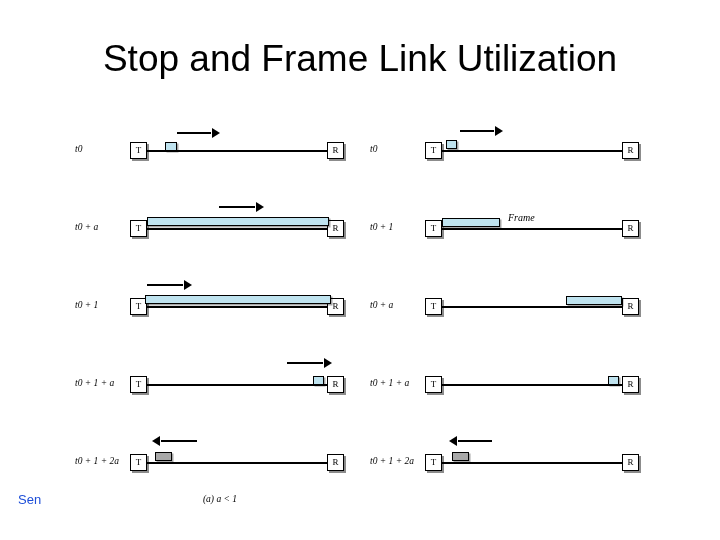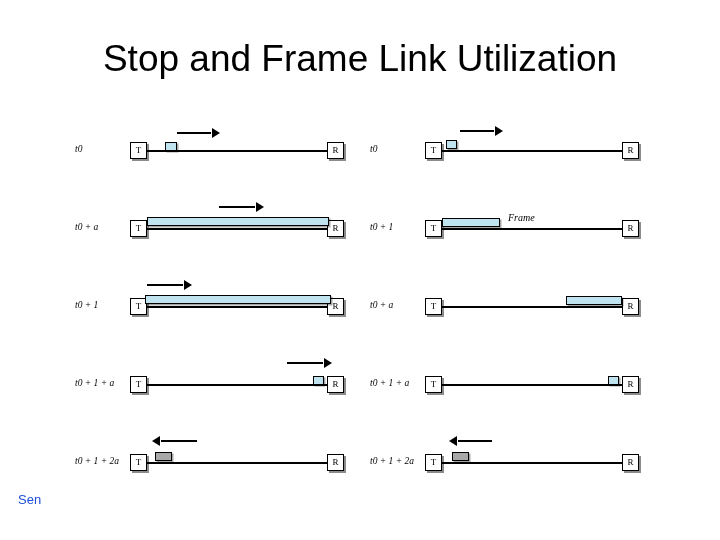--- a/index.html
+++ b/index.html
@@ -225,20 +225,21 @@
       <div class="link-line"></div>
       <div class="station station-t">T</div>
       <div class="station station-r">R</div>
       <div class="pkt gray" style="left:80px; top:22px; width:17px;"></div>
       <div class="arrow left" style="left:78px; top:6px; width:44px;">
         <div class="shaft" style="left:8px; width:36px;"></div>
           <div class="head"></div>
       </div>
     </div>
 
+    <div class="panel-caption">(a) a &lt; 1</div>
   </div>
 
   <div class="panel panel-b">
 
     <div class="row" style="top:0px;">
       <div class="tlabel">t0</div>
       <div class="link-line"></div>
       <div class="station station-t">T</div>
       <div class="station station-r">R</div>
       <div class="pkt" style="left:76px; top:22px; width:11px;"></div>

